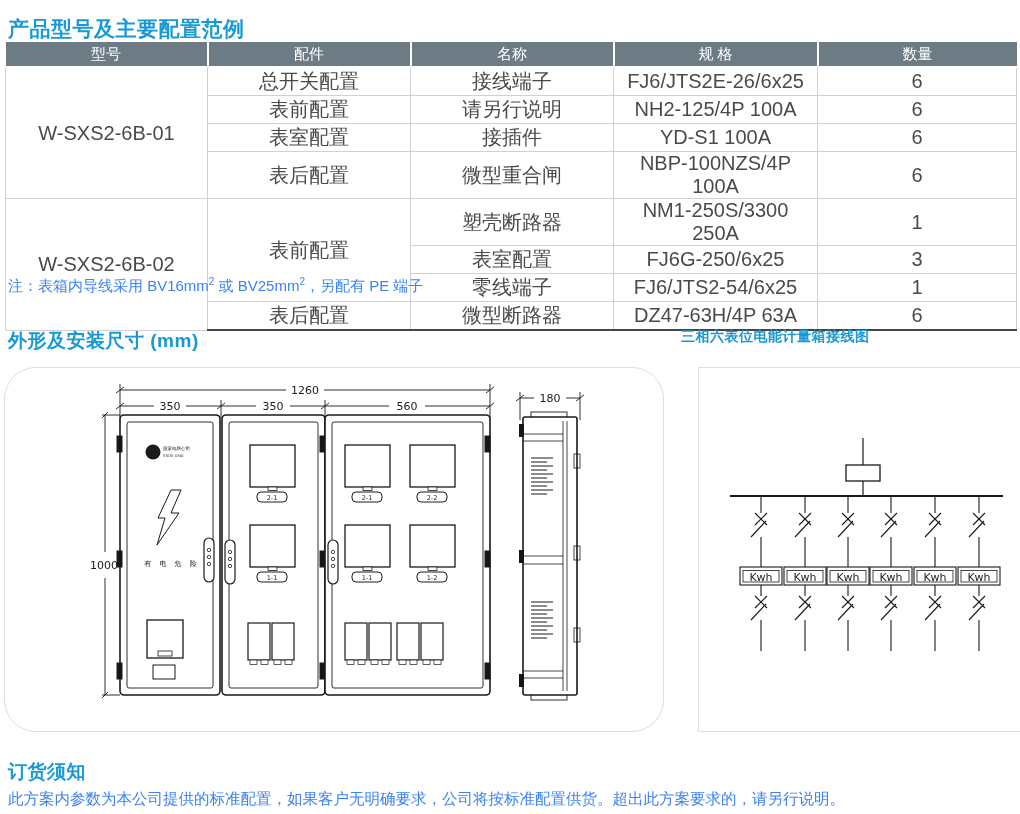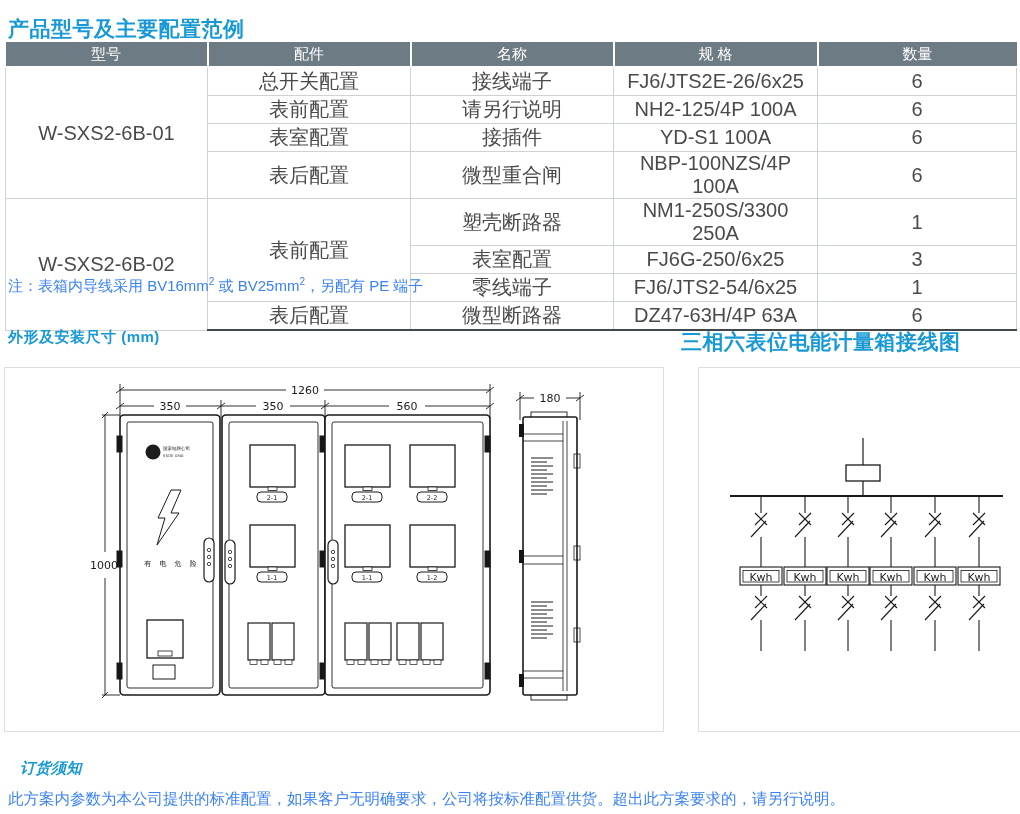--- a/index.html
+++ b/index.html
@@ -110,24 +110,24 @@
         <td>微型断路器</td>
         <td>DZ47-63H/4P 63A</td>
         <td>6</td>
       </tr>
     </tbody>
   </table>
 </div>
 
 <div class="abs note"><span>注：表箱内导线采用 BV16mm</span><sup>2</sup><span> 或 BV25mm</span><sup>2</sup><span>，另配有 PE 端子</span></div>
 
-<div class="abs sec-title" style="left:8px;top:328px;font-size:15px;">外形及安装尺寸 (mm)</div>
-<div class="abs sec-title" style="left:681px;top:328px;font-size:21px;">三相六表位电能计量箱接线图</div>
-
-<div class="abs draw-box" style="left:4px;top:367px;width:658px;height:363px;">
+<div class="abs sec-title" style="left:8px;top:328px;font-size:19px;">外形及安装尺寸 (mm)</div>
+<div class="abs sec-title" style="left:681px;top:328px;font-size:14px;">三相六表位电能计量箱接线图</div>
+
+<div class="abs draw-box" style="left:4px;top:367px;width:658px;height:363px;border-radius:32px;">
 <svg width="658" height="363" viewBox="0 0 658 363">
   <defs>
     <g id="mw">
       <rect x="0" y="0" width="45" height="42" fill="#fff" stroke="#1a1a1a" stroke-width="1.3"></rect>
       <rect x="18" y="42" width="9" height="3.5" fill="#fff" stroke="#1a1a1a" stroke-width="0.8"></rect>
     </g>
     <g id="pl">
           <rect x="-15" y="-5" width="30" height="10" rx="4" fill="#fff" stroke="#1a1a1a" stroke-width="1"></rect>
         </g>
     <g id="bk">
@@ -287,14 +287,14 @@
     <text x="62" y="212.5">Kwh</text>
     <text x="106" y="212.5">Kwh</text>
     <text x="149" y="212.5">Kwh</text>
     <text x="192" y="212.5">Kwh</text>
     <text x="236" y="212.5">Kwh</text>
     <text x="280" y="212.5">Kwh</text>
   </g>
 </svg>
 </div>
 
-<div class="abs sec-title" style="left:20px;top:759px;font-size:15px;font-style:italic;">订货须知</div>
+<div class="abs sec-title" style="left:8px;top:759px;font-size:19px;">订货须知</div>
 <div class="abs para">此方案内参数为本公司提供的标准配置，如果客户无明确要求，公司将按标准配置供货。超出此方案要求的，请另行说明。</div>
 
 </body></html>

